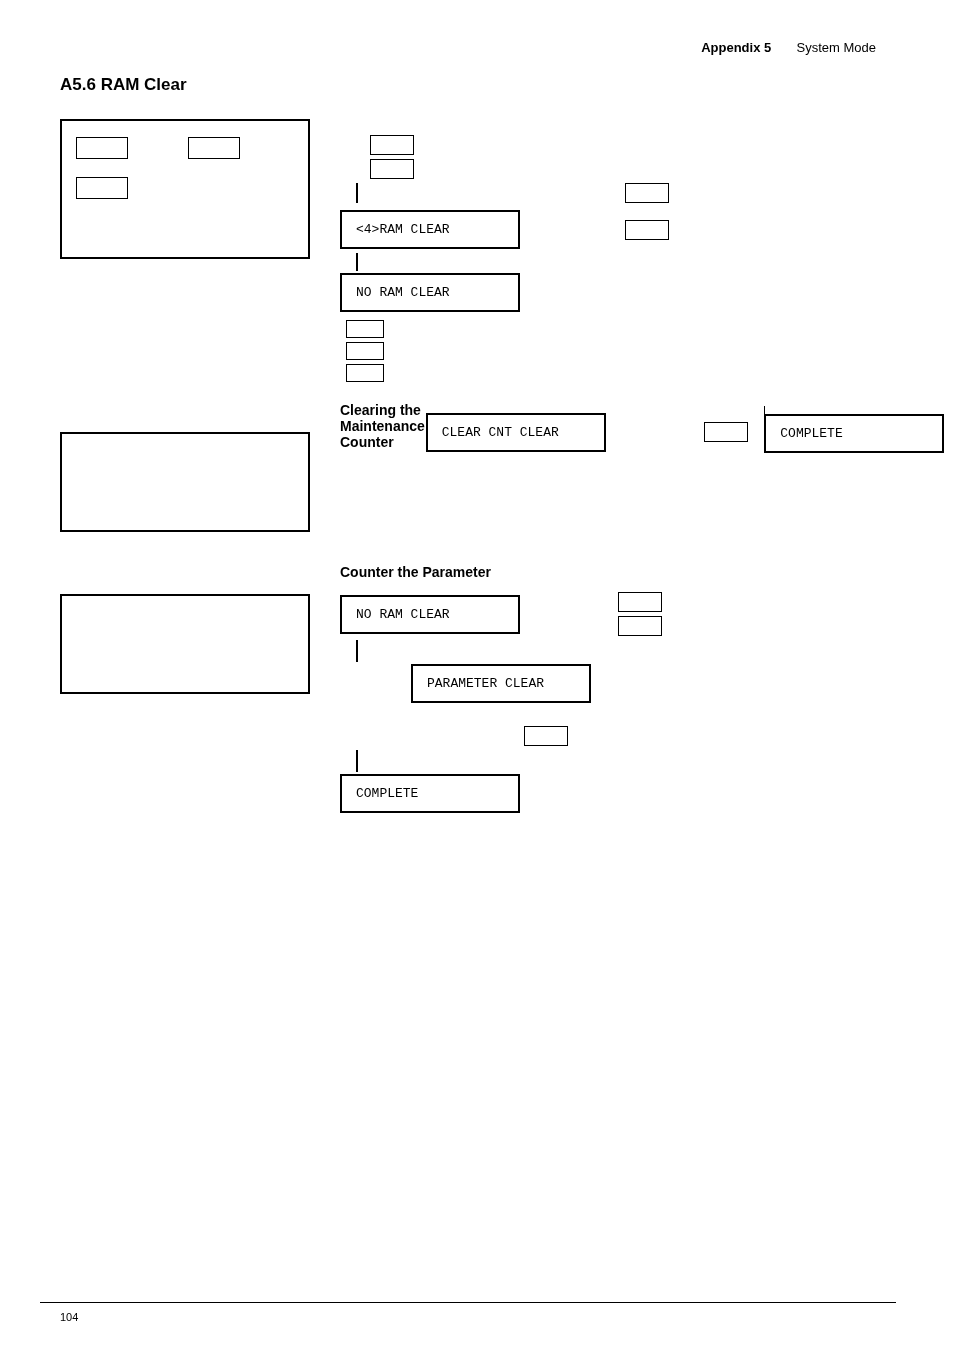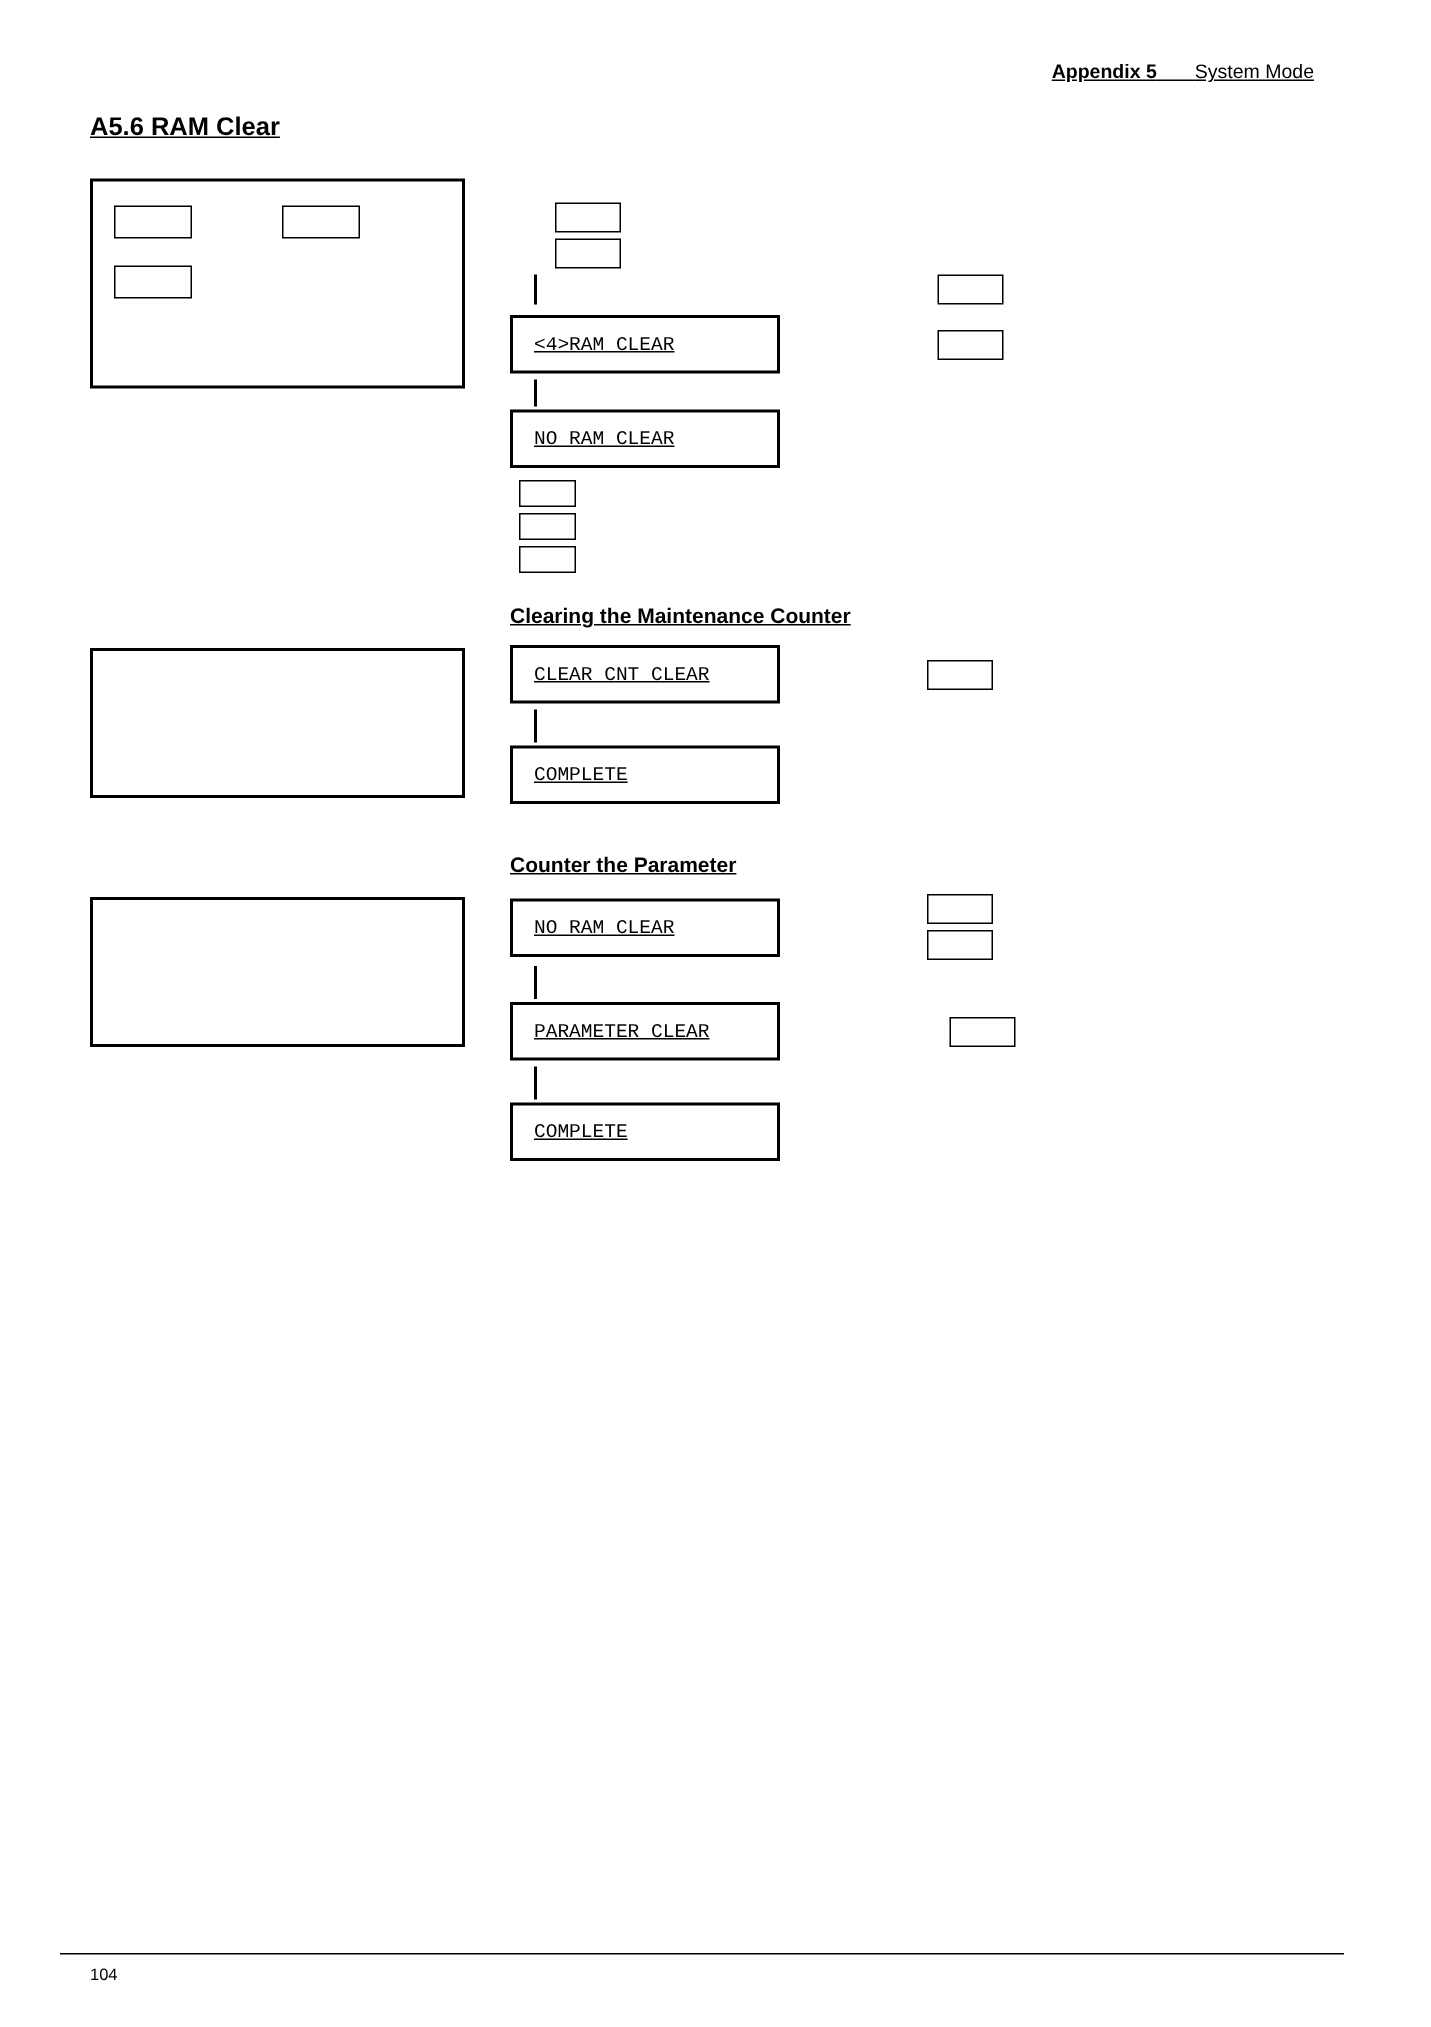--- a/index.html
+++ b/index.html
@@ -11,21 +11,20 @@
       width: 954px;
       min-height: 1351px;
       position: relative;
     }
 
     .page-container {
       width: 936px;
       min-height: 1351px;
       padding: 40px 60px 40px 60px;
       position: relative;
-      text-decoration: underline;
     }
 
     
     .page-header {
       display: flex;
       justify-content: flex-end;
       margin-bottom: 20px;
       border-bottom: none;
     }
     .header-text {
@@ -190,21 +189,21 @@
 
   <div class="section-block" style="margin-top:20px;">
     <div style="display:flex; flex-direction:row; gap:20px; align-items:flex-start;">
 
       <div style="width:260px; flex-shrink:0;">
 
         <div style="height:30px;"></div>
         <div class="device-panel" style="height:100px;"></div>
       </div>
 
-      <div style="display:flex; flex-direction:column; gap:0; margin-top:0;">
+      <div style="display:flex; gap:0; margin-top:0;">
 
         <div style="margin-bottom:12px; margin-top:0;">
           <span class="sub-section-label">Clearing the Maintenance Counter</span>
         </div>
 
         <div style="display:flex; flex-direction:row; align-items:center; gap:8px;">
           <div class="lcd-box">CLEAR CNT CLEAR</div>
 
           <div class="key-rect" style="margin-left:90px;"></div>
         </div>
@@ -236,21 +235,21 @@
           <div class="lcd-box">NO RAM CLEAR</div>
 
           <div style="display:flex; flex-direction:column; gap:4px; margin-left:90px;">
             <div class="key-rect"></div>
             <div class="key-rect"></div>
           </div>
         </div>
 
         <div style="width:1.5px; height:22px; background:#000; margin-left:16px; margin-top:4px;"></div>
 
-        <div style="display:flex; flex-direction:row; align-items:center; gap:23px; margin-top:2px;">
+        <div style="display:flex; flex-direction:column; align-items:center; gap:23px; margin-top:2px;">
           <div class="lcd-box">PARAMETER CLEAR</div>
 
           <div class="key-rect" style="margin-left:90px;"></div>
         </div>
 
         <div style="width:1.5px; height:22px; background:#000; margin-left:16px; margin-top:4px;"></div>
 
         <div style="display:flex; flex-direction:row; align-items:center; gap:8px; margin-top:2px;">
           <div class="lcd-box">COMPLETE</div>
         </div>

